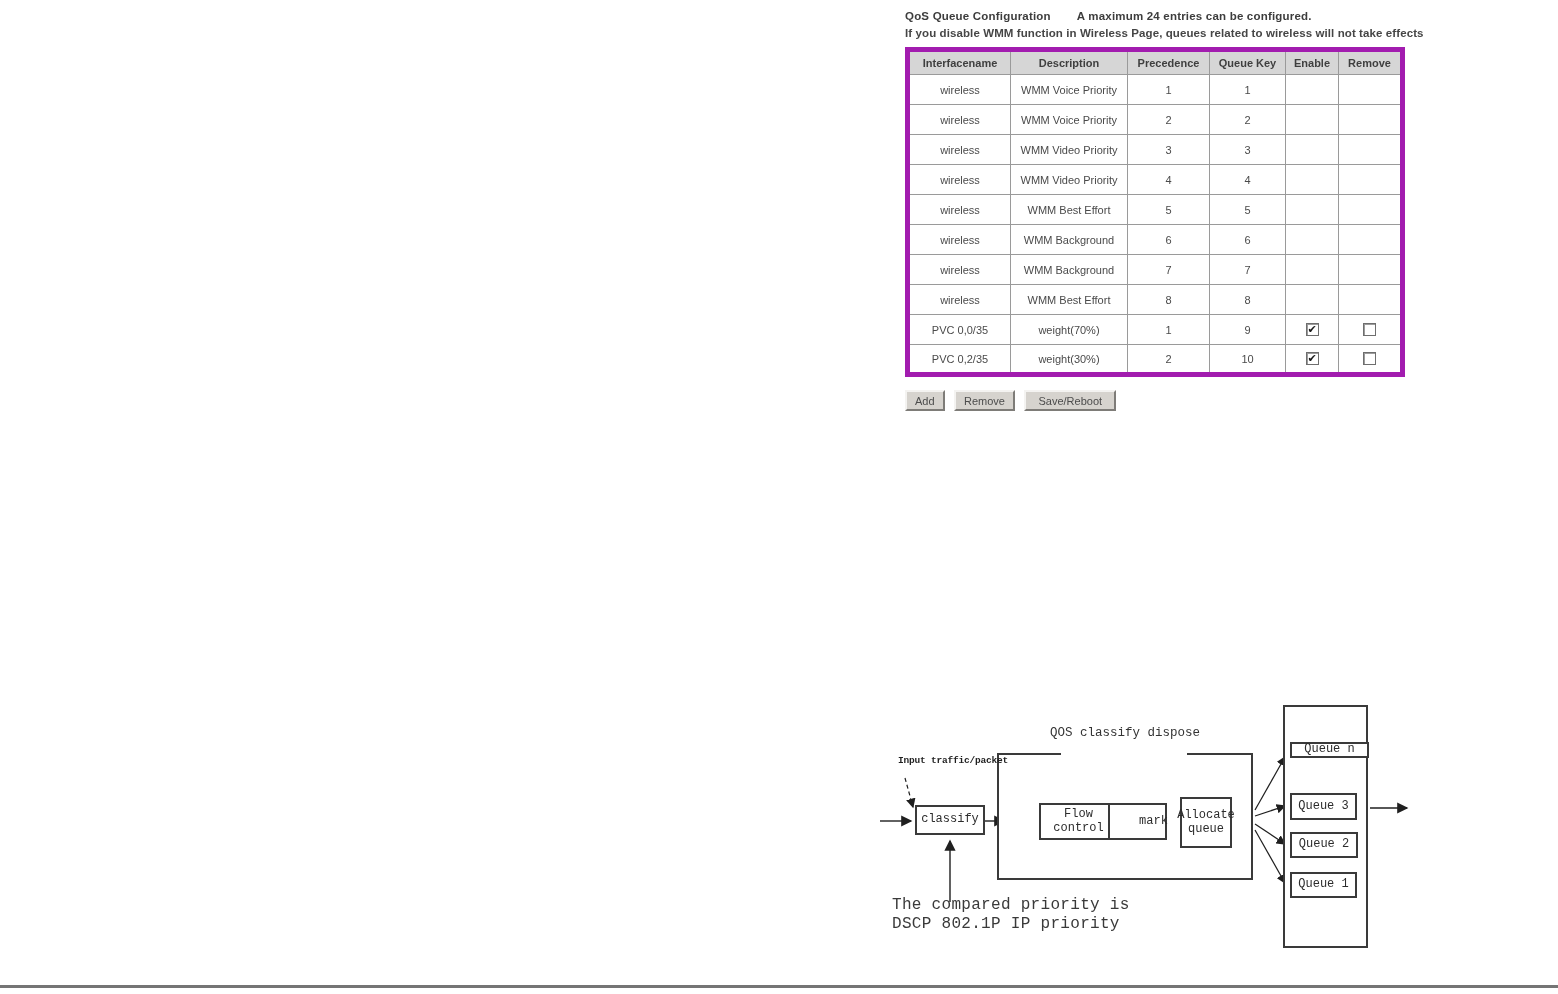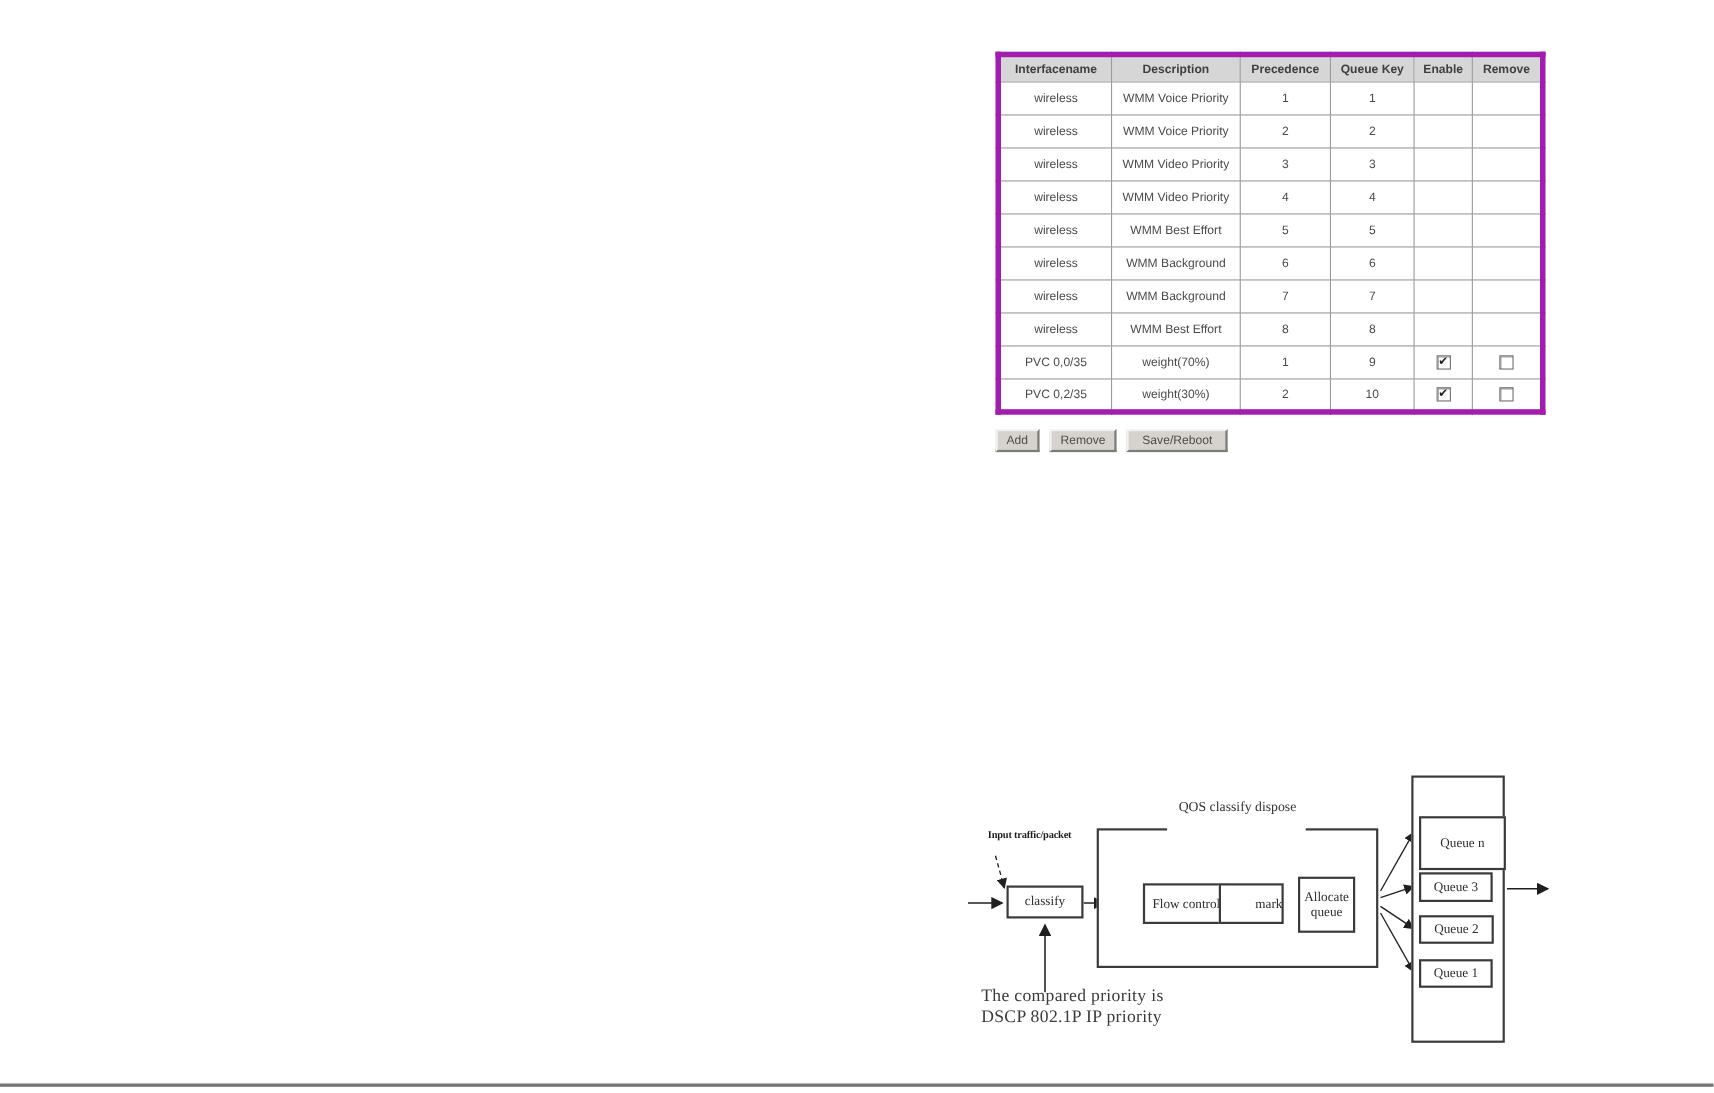--- a/index.html
+++ b/index.html
@@ -31,48 +31,54 @@
   
   .btn-row { position:absolute; left:905px; top:390px; }
   .btn { display:inline-block; height:21px; margin-right:5px; padding:0 8px; font-size:11px; color:#4c4c4c;
          font-family:"Liberation Sans", sans-serif; background:#d6d3ce; line-height:19px; text-align:center;
          border-top:2px solid #f4f3f1; border-left:2px solid #f4f3f1;
          border-right:2px solid #7e7c78; border-bottom:2px solid #7e7c78; cursor:pointer; }
   .btn.wide { padding:0 12px; }
 
   
   #diagram { position:absolute; left:880px; top:695px; width:545px; height:265px;
-             font-family:Liberation Serif, serif; color:#2c2c2c; }
+             font-family:Liberation Mono, monospace; color:#2c2c2c; }
   #diagram .box { position:absolute; background:#fff; border:2px solid #3a3a3a;
                   display:flex; align-items:center; justify-content:center; text-align:center;
                   font-size:12px; line-height:1.1; }
   #diag-title { position:absolute; left:160px; top:31px; width:170px; text-align:center; font-size:12.5px; color:#333; }
   #big-box { left:117px; top:58px; width:256px; height:127px; border-width:2px; background:transparent; }
   #gap-cover { position:absolute; left:181px; top:56px; width:126px; height:7px; background:#fff; }
   #box-classify { left:35px; top:110px; width:70px; height:30px; }
   #box-flow { left:128px; top:108px; width:79px; height:37px;margin-left:31px; }
   #box-mark { left:228px; top:108px; width:59px; height:37px;padding-left:32px; }
   #box-alloc { left:300px; top:102px; width:52px; height:51px; }
   #tall-box { left:403px; top:10px; width:85px; height:243px; border-width:2px; background:transparent; }
-  #q-n { left:410px; top:47px; width:79px; height:49px; }
+  #q-n { left:410px; top:47px; width:79px; height:16px; }
   #q-3 { left:410px; top:98px; width:67px; height:27px; border-width:1px; }
   #q-2 { left:410px; top:137px; width:68px; height:26px; }
   #q-1 { left:410px; top:177px; width:67px; height:26px; }
   #input-label { position:absolute; left:18px; top:60px; font-size:9.5px; font-weight:bold; color:#1f1f1f; letter-spacing:-0.2px; }
   #note { position:absolute; left:12px; top:201px; font-size:16px; color:#3a3a3a; line-height:19px; letter-spacing:.3px; }
   #diag-svg { position:absolute; left:0; top:0; }
 
   
   #bottom-rule { position:absolute; left:0; top:985px; width:1558px; height:3px; background:#757575; }
 </style>
 </head>
 <body>
 
 <div id="screen">
 
+  <div class="hdr">
+    <div class="hdr-line1">
+      <span>QoS Queue Configuration</span><span class="gap"></span><span>A maximum 24 entries can be configured.</span>
+    </div>
+    <div class="hdr-line2">If you disable WMM function in Wireless Page, queues related to wireless will not take effects</div>
+  </div>
 
   <table class="qos">
     <colgroup>
         <col class="c-iface">
         <col class="c-desc">
         <col class="c-prec">
         <col class="c-qkey">
         <col class="c-en">
         <col class="c-rm">
       </colgroup>

